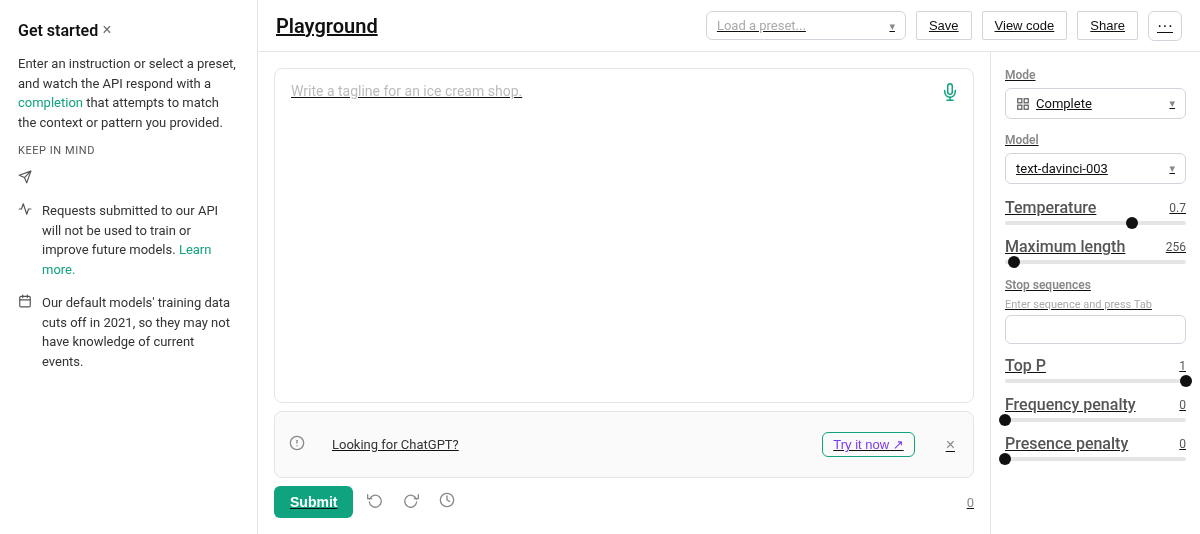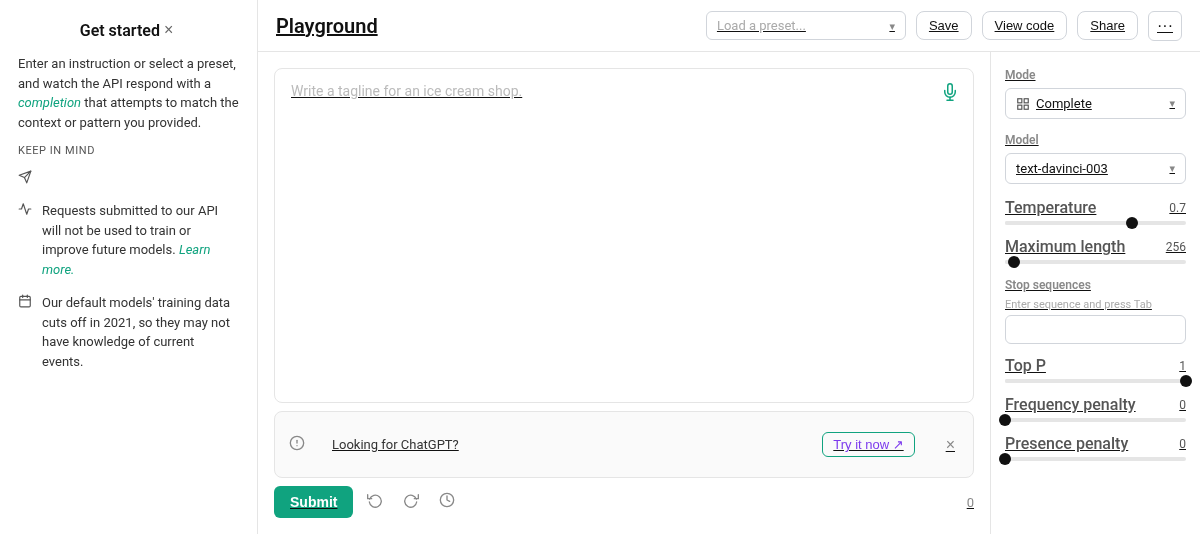--- a/index.html
+++ b/index.html
@@ -9,21 +9,21 @@
     #left-panel {
       width: 258px;
       min-width: 258px;
       border-right: 1px solid #e5e5e5;
       padding: 20px 18px;
       overflow-y: auto;
       background: #fff;
     }
     .left-header {
       display: flex;
-      justify-content: center;
+      justify-content: flex-start;
       align-items: center;
       margin-bottom: 14px;
     }
     .left-title {
       font-size: 16px;
       font-weight: 600;
     }
     .close-btn {
       background: none;
       border: none;
@@ -35,21 +35,20 @@
     }
     .left-body p {
       font-size: 13px;
       color: #333;
       line-height: 1.5;
       margin-bottom: 12px;
     }
     .left-body a {
       color: #10a37f;
       text-decoration: none;
-      font-style: italic;
     }
     .keep-in-mind {
       font-size: 11px;
       font-weight: 400;
       letter-spacing: 0.05em;
       text-transform: uppercase;
       color: #555;
       margin-bottom: 12px;
       margin-top: 4px;
     }
@@ -105,21 +104,21 @@
       cursor: pointer;
       gap: 8px;
       font-size: 13px;
       color: #aaa;
       min-width: 200px;
       justify-content: space-between;
     }
     .preset-dropdown .chevron { font-size: 11px; color: #888; }
     .topbar-btn {
       border: 1px solid #d1d5db;
-      border-radius: 8px;
+      border-radius: 2px;
       padding: 6px 12px;
       font-size: 13px;
       background: #fff;
       cursor: pointer;
       font-weight: 500;
       color: #111;
     }
     .topbar-menu-btn {
       border: 1px solid #d1d5db;
       border-radius: 6px;

